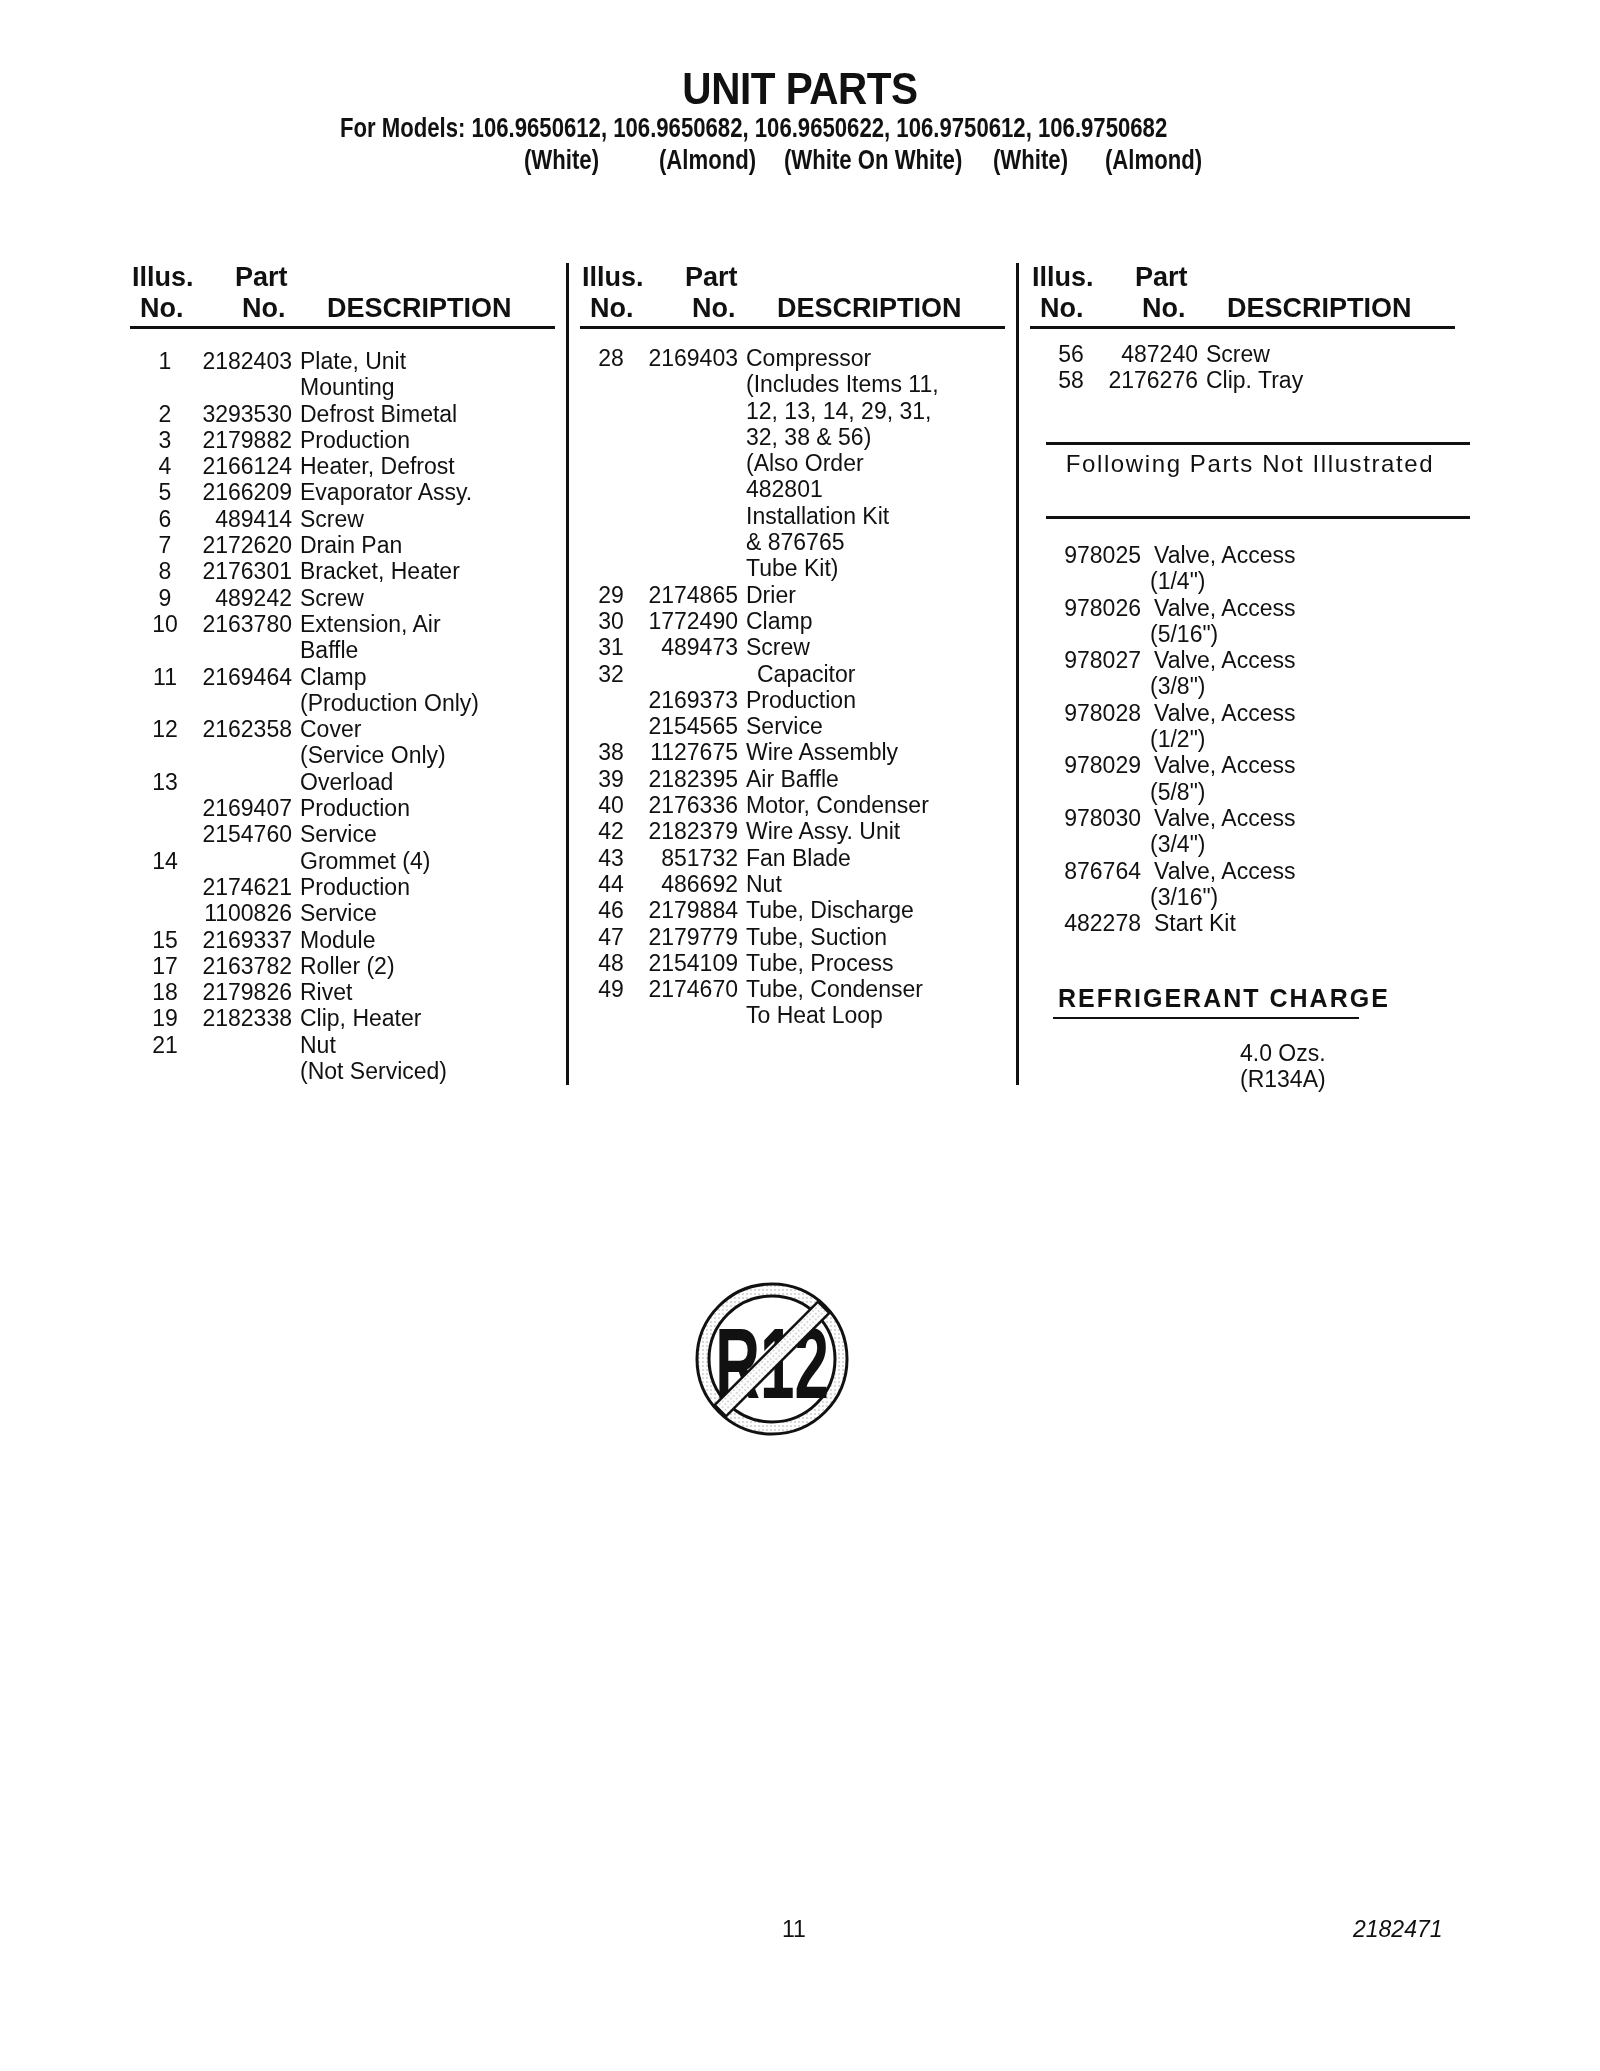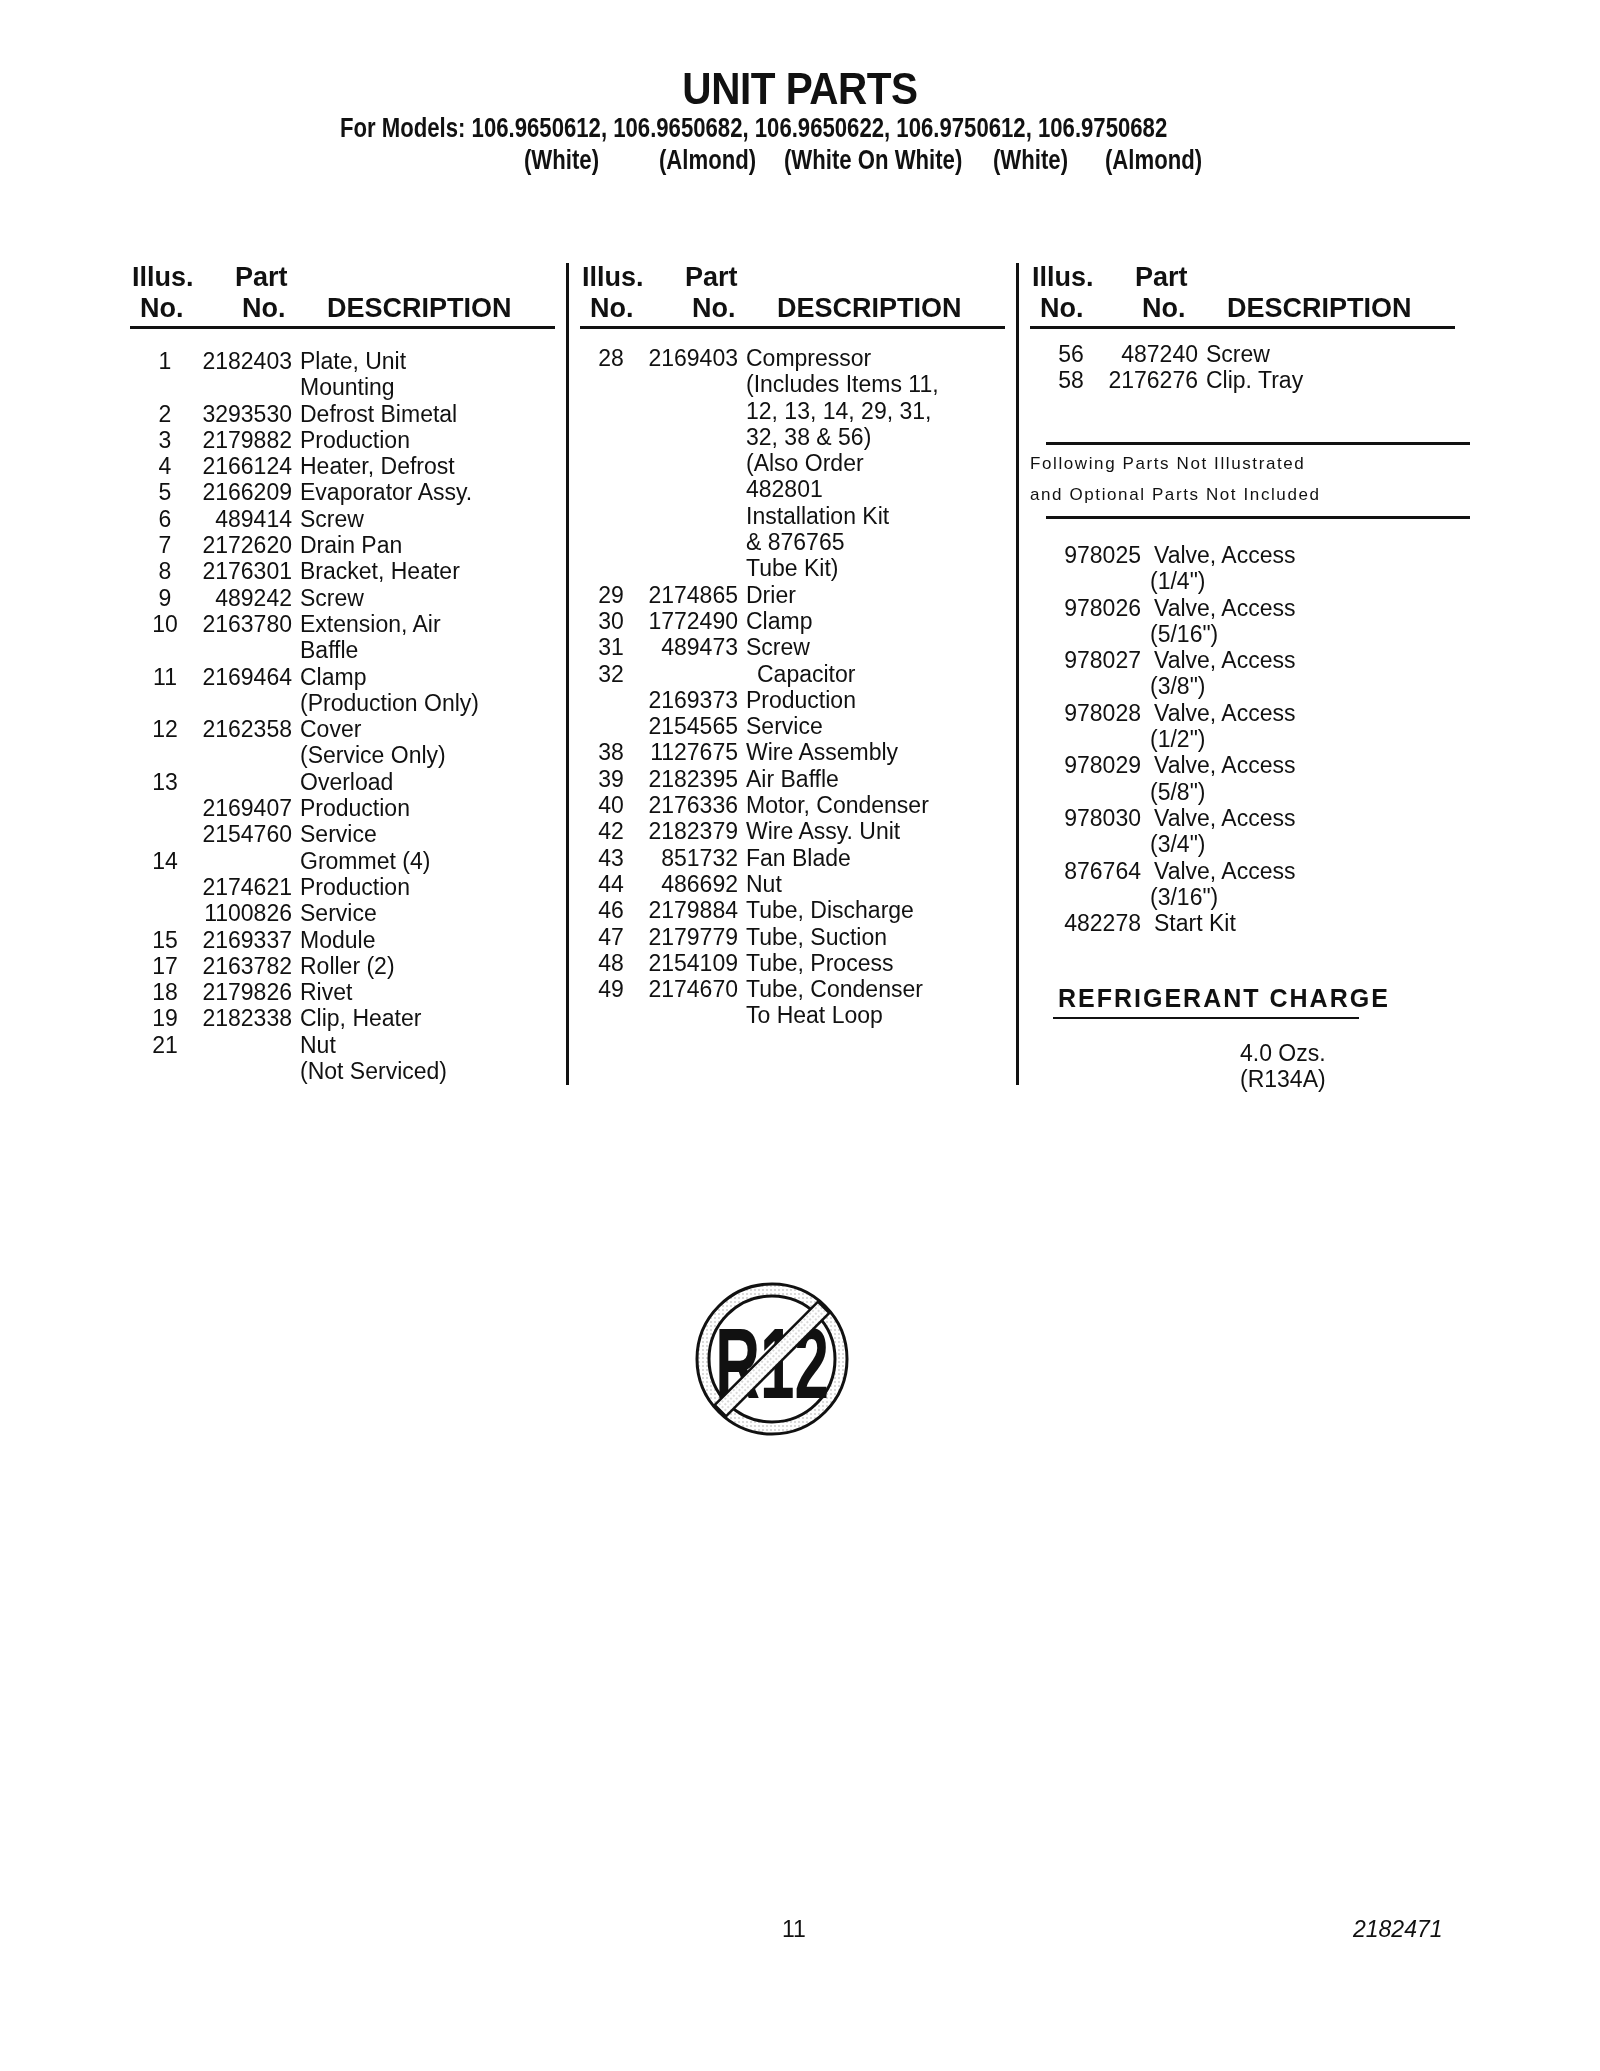--- a/index.html
+++ b/index.html
@@ -25,21 +25,21 @@
   .col .hdr-line { position: absolute; top: 64px; height: 3px; background: #111; }
   .divider { position: absolute; top: 263px; width: 3px; height: 822px; background: #111; }
 
   .rows { position: absolute; font-size: 23px; line-height: 26.3px; }
   .row { position: relative; height: 26.3px; }
   .row .illus { position: absolute; left: 0; width: 50px; text-align: center; }
   .row .part { position: absolute; width: 100px; text-align: right; }
   .row .desc { position: absolute; white-space: nowrap; }
 
   .rule { position: absolute; height: 3px; background: #111; }
-  .notillus { position: absolute; left: 1030px; width: 440px; top: 448px; font-size: 17px; line-height: 31px; letter-spacing: 1.6px; text-align: left; }
+  .notillus { position: absolute; left: 1030px; width: 440px; top: 448px; font-size: 24px; line-height: 31px; letter-spacing: 1.6px; text-align: center; }
   .refhead { position: absolute; left: 1058px; top: 984px; font-weight: bold; font-size: 25px; letter-spacing: 2px; }
   .refval { position: absolute; left: 1240px; top: 1040px; font-size: 23px; line-height: 26px; }
   .logo { position: absolute; left: 693px; top: 1280px; width: 158px; height: 158px; }
   .footer-page { position: absolute; left: 782px; top: 1916px; font-size: 23px; }
   .footer-doc { position: absolute; left: 1353px; top: 1916px; font-size: 23px; font-style: italic; }
 </style>
 </head>
 <body>
 
 <div class="title">UNIT PARTS</div>
@@ -369,21 +369,20 @@
     <div class="row">
       <span class="illus">58</span>
       <span class="part" style="left:52px">2176276</span>
       <span class="desc" style="left:160px">Clip. Tray</span>
     </div>
   </div>
 
 <div class="rule" style="left:1046px;top:442px;width:424px"></div>
 <div class="notillus">
   <div>Following Parts Not Illustrated</div>
-  <div>and Optional Parts Not Included</div>
 </div>
 <div class="rule" style="left:1046px;top:516px;width:424px"></div>
 <div class="rows" id="notillus" style="left:1040px;top:542px">
     <div class="row">
       <span class="part" style="left:0px;width:101px">978025</span>
       <span class="desc" style="left:114px">Valve, Access</span>
     </div>
     <div class="row">
       <span class="part" style="left:0px;width:101px"></span>
       <span class="desc" style="left:110px">(1/4")</span>

